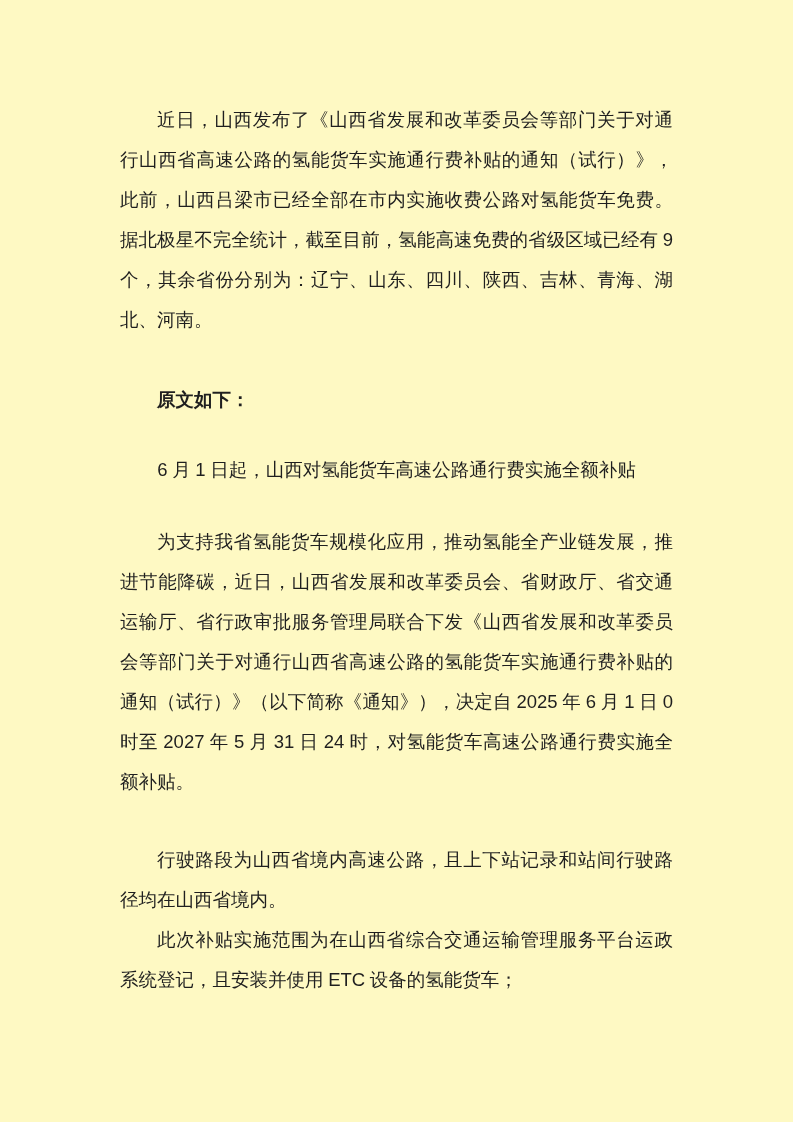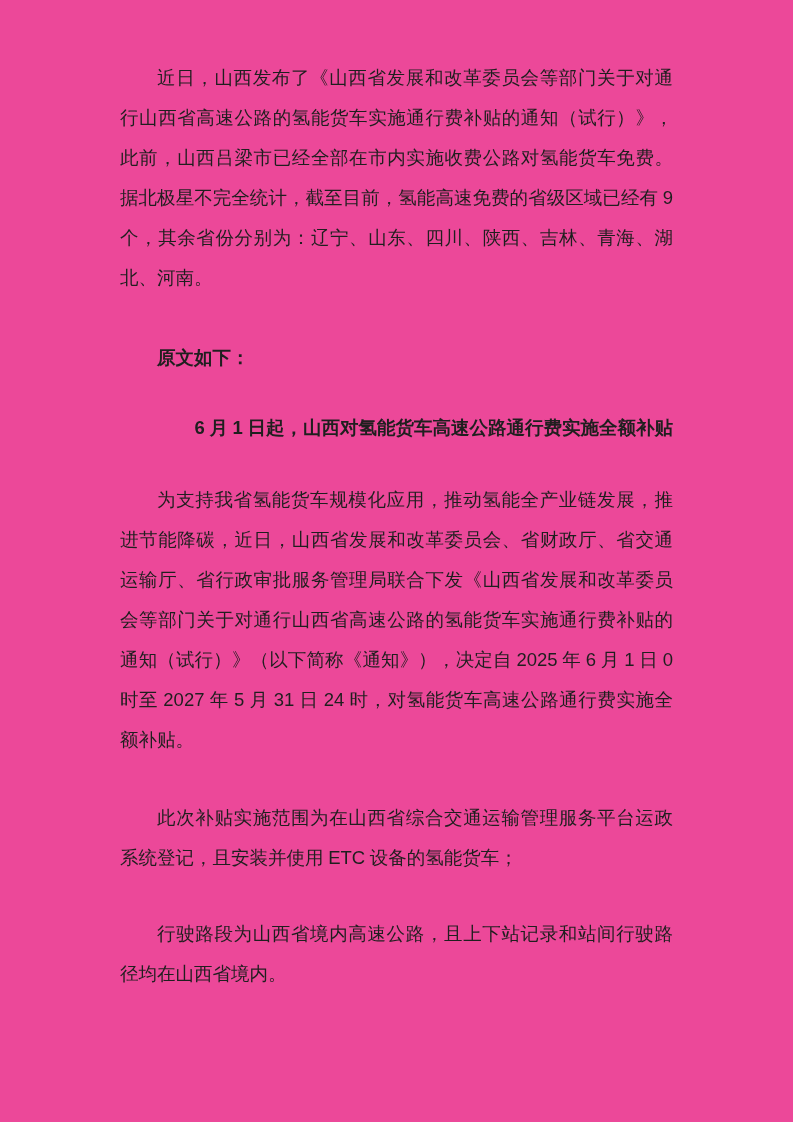--- a/index.html
+++ b/index.html
@@ -11,38 +11,38 @@
     width: 793px;
     height: 1122px;
     overflow: hidden;
     font-family: "Liberation Serif", "DejaVu Serif", serif;
     color: #1f1f1f;
   }
   .page {
     box-sizing: border-box;
     width: 793px;
     height: 1122px;
-    padding: 58px 120px 0 120px;
-    background: #ec4899;
+    padding: 100px 120px 0 120px;
+    background: #fef9c3;
   }
   .body-para {
     margin: 0;
     font-size: 18.5px;
     line-height: 40px;
     text-align: justify;
     text-justify: inter-character;
     text-indent: 37px;
     word-break: break-all;
   }
   .doc-title {
     margin: 0;
     font-size: 18.5px;
     line-height: 40px;
-    font-weight: 700;
-    text-align: right;
+    font-weight: 400;
+    text-align: center;
     text-indent: 0;
   }
   
   .mb-a { margin-bottom: 40px; }
   .mb-b { margin-bottom: 30px; font-weight: bold; }
   .mb-c { margin-bottom: 32px; }
   .mb-d { margin-bottom: 38px; }
   .mb-e { margin-bottom: 36px; }
   
   .latin {
@@ -54,16 +54,16 @@
 
 <div class="page">
   <p class="body-para mb-a">近日，山西发布了《山西省发展和改革委员会等部门关于对通行山西省高速公路的氢能货车实施通行费补贴的通知（试行）》，此前，山西吕梁市已经全部在市内实施收费公路对氢能货车免费。据北极星不完全统计，截至目前，氢能高速免费的省级区域已经有 <span class="latin">9</span> 个，其余省份分别为：辽宁、山东、四川、陕西、吉林、青海、湖北、河南。</p>
 
   <p class="body-para mb-b">原文如下：</p>
 
   <p class="doc-title mb-c"><span class="latin">6</span> 月 <span class="latin">1</span> 日起，山西对氢能货车高速公路通行费实施全额补贴</p>
 
   <p class="body-para mb-d">为支持我省氢能货车规模化应用，推动氢能全产业链发展，推进节能降碳，近日，山西省发展和改革委员会、省财政厅、省交通运输厅、省行政审批服务管理局联合下发《山西省发展和改革委员会等部门关于对通行山西省高速公路的氢能货车实施通行费补贴的通知（试行）》（以下简称《通知》），决定自 <span class="latin">2025</span> 年 <span class="latin">6</span> 月 <span class="latin">1</span> 日 <span class="latin">0</span> 时至 <span class="latin">2027</span> 年 <span class="latin">5</span> 月 <span class="latin">31</span> 日 <span class="latin">24</span> 时，对氢能货车高速公路通行费实施全额补贴。</p>
 
+  <p class="body-para">行驶路段为山西省境内高速公路，且上下站记录和站间行驶路径均在山西省境内。</p>
+
   <p class="body-para mb-e">此次补贴实施范围为在山西省综合交通运输管理服务平台运政系统登记，且安装并使用 <span class="latin">ETC</span> 设备的氢能货车；</p>
-
-  <p class="body-para">行驶路段为山西省境内高速公路，且上下站记录和站间行驶路径均在山西省境内。</p>
 </div>
 
 </body></html>

